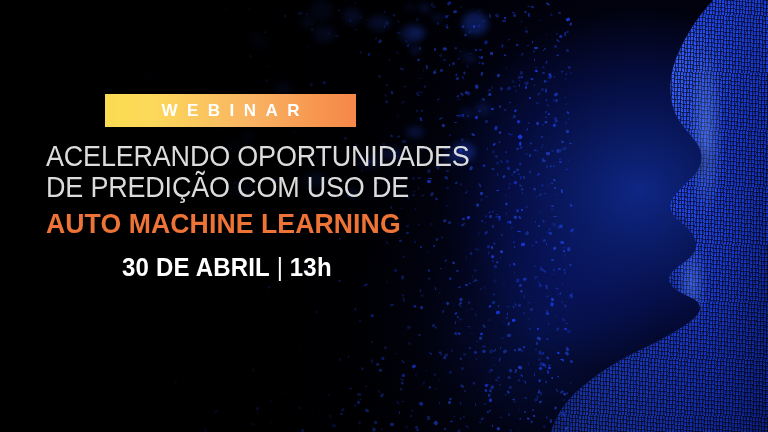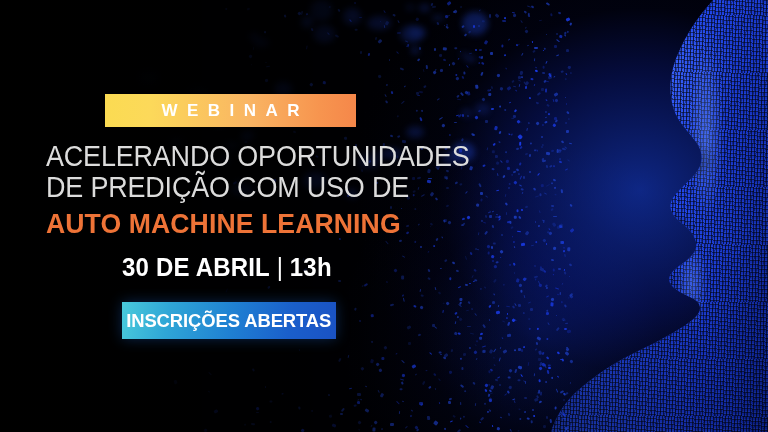--- a/index.html
+++ b/index.html
@@ -1132,18 +1132,15 @@
       <span class="headline-line">DE PREDIÇÃO COM USO DE</span>
       <span id="headline-accent">AUTO MACHINE LEARNING</span>
     </div>
 
     <div id="webinar-badge">
       <span class="badge-text">WEBINAR</span>
     </div>
 
     <div id="event-datetime"><span>30 DE ABRIL</span><span class="sep">|</span><span>13h</span></div>
 
-    <div id="cta-button">
-      <span class="cta-text">INSCRIÇÕES ABERTAS</span>
-    </div>
 
   </div>
 </div>
 
 </body></html>

